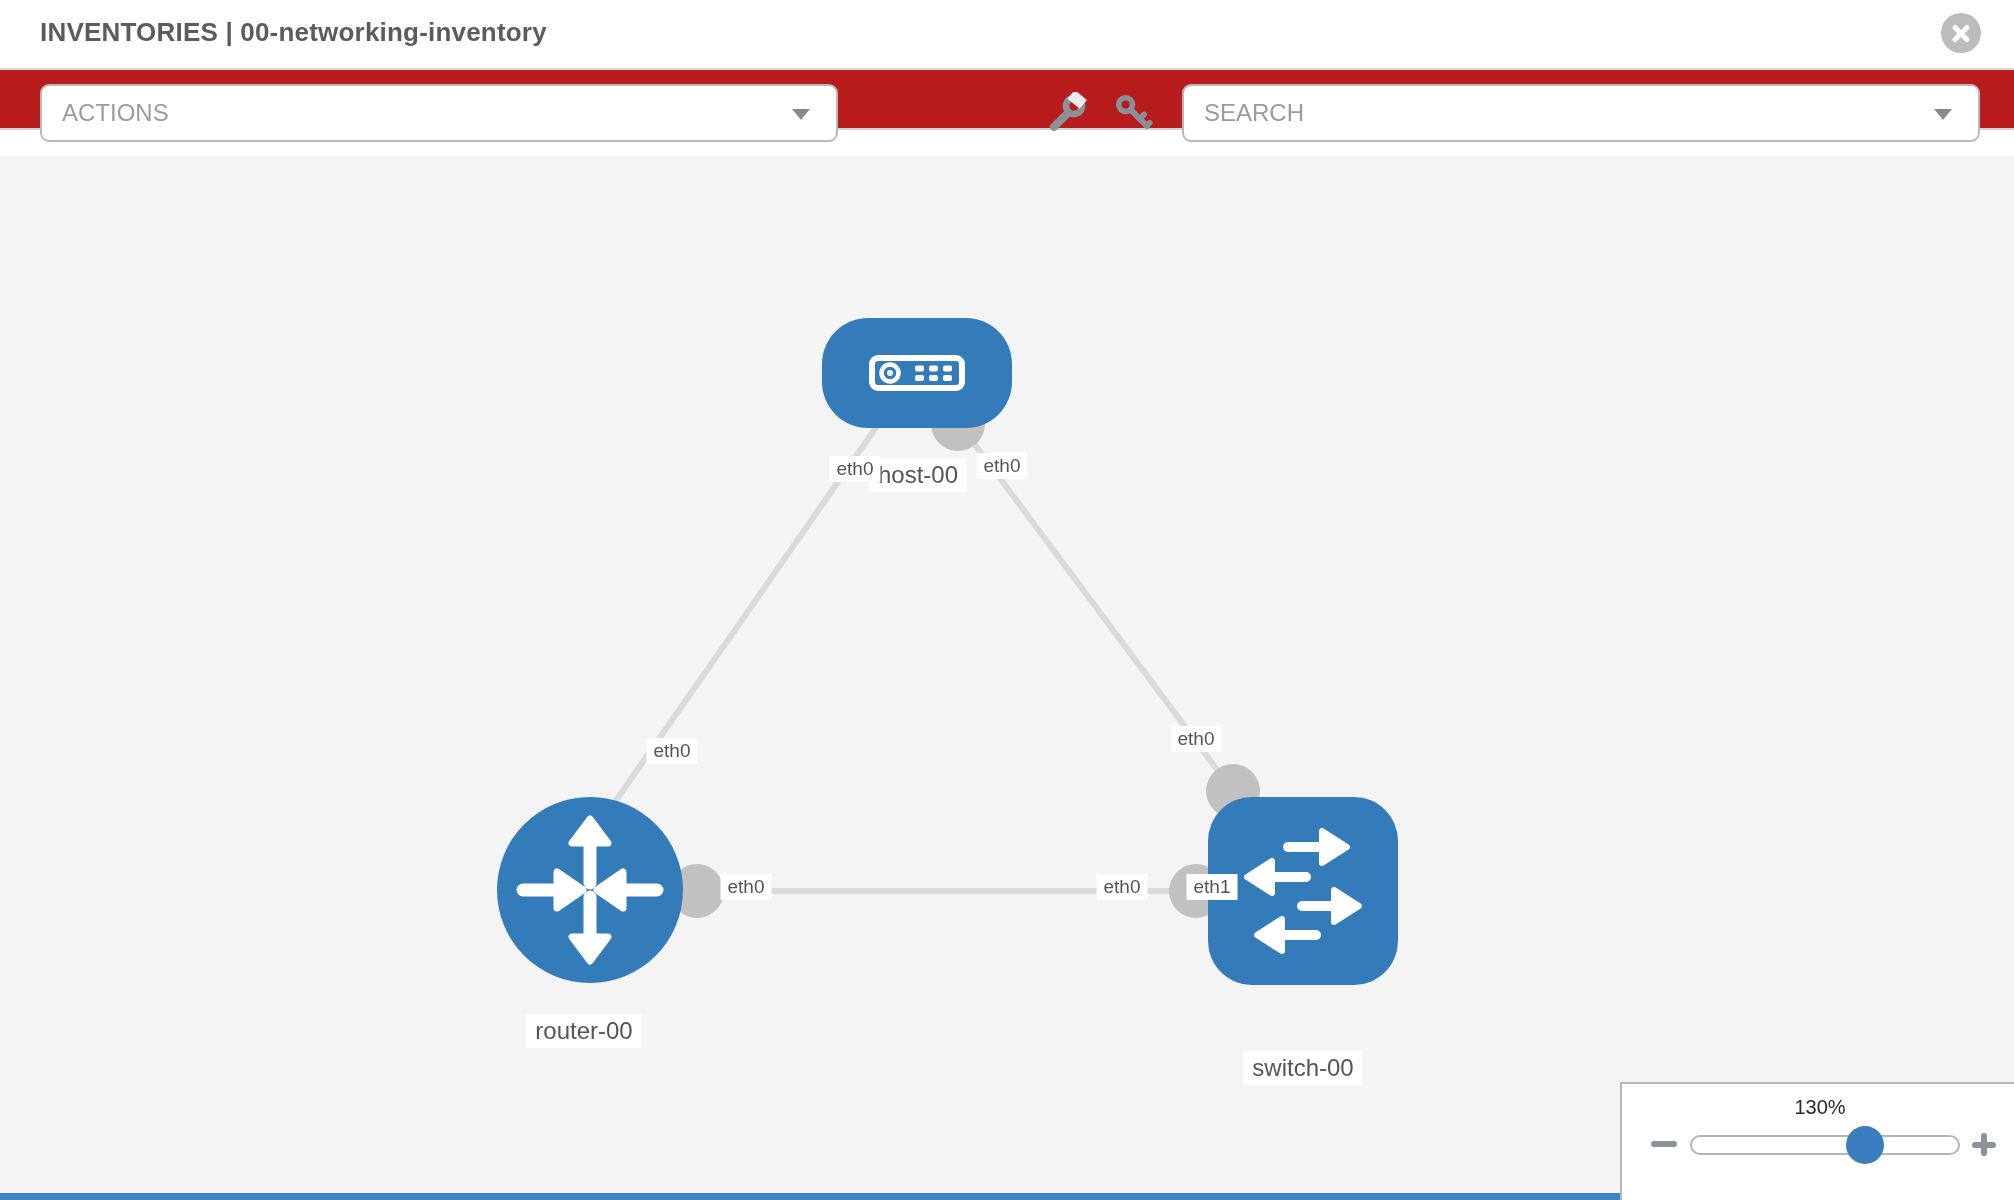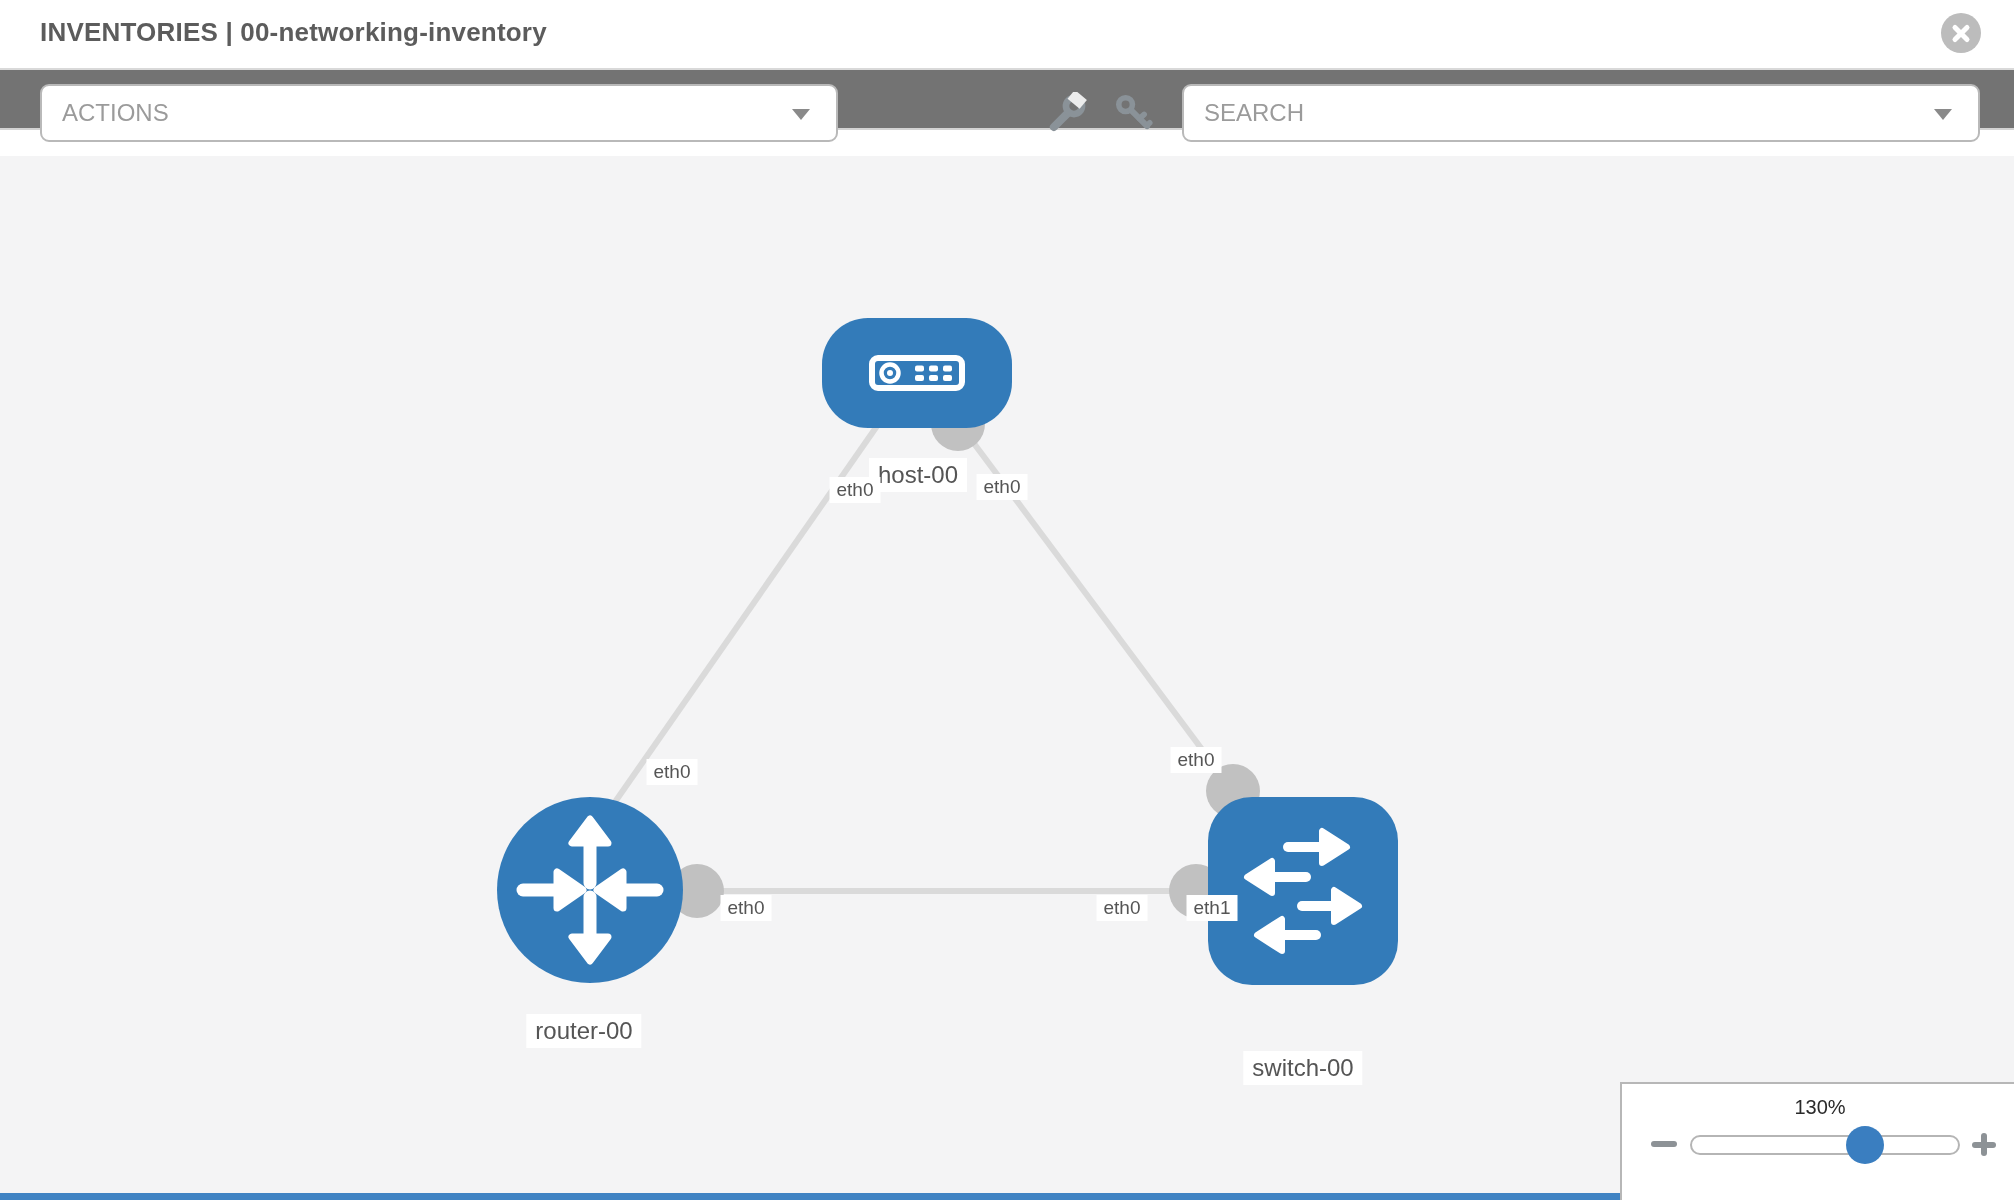--- a/index.html
+++ b/index.html
@@ -12,39 +12,39 @@
   .page-title{position:absolute;left:40px;top:17px;font-size:26px;font-weight:bold;
               color:#5c5c5c;letter-spacing:.2px;}
   .close-btn{position:absolute;left:1941px;top:13px;width:40px;height:40px;border-radius:50%;
              background:#bcbcbc;cursor:pointer;}
   .close-btn .bar{position:absolute;left:9px;top:17.5px;width:22px;height:5px;border-radius:3px;
                   background:#fff;}
   .close-btn .bar.a{transform:rotate(45deg);}
   .close-btn .bar.b{transform:rotate(-45deg);}
 
   
-  .toolbar{position:absolute;left:0;top:70px;width:2014px;height:60px;background:#737373;
+  .toolbar{position:absolute;left:0;top:70px;width:2014px;height:60px;background:#b91c1c;
            border-bottom:2px solid #d3d3d3;box-sizing:border-box;}
   .select-box{position:absolute;top:14px;height:58px;background:#fff;border:2px solid #b9b9b9;
               border-radius:9px;box-sizing:border-box;cursor:pointer;}
   .select-box .sel-label{position:absolute;left:20px;top:0;line-height:54px;font-size:24px;color:#9b9b9b;}
   .caret{position:absolute;right:26px;top:23px;width:0;height:0;
          border-left:9px solid transparent;border-right:9px solid transparent;
          border-top:11px solid #8a8a8a;}
   .tool-icon{position:absolute;top:22px;width:42px;height:42px;cursor:pointer;}
 
   
   .canvas{position:absolute;left:0;top:156px;width:2014px;height:1044px;background:#f4f4f5;}
   .links-layer{position:absolute;left:0;top:0;z-index:1;}
   .node{position:absolute;z-index:2;background:#337bb9;cursor:pointer;}
   .node svg{position:absolute;left:0;top:0;}
   .chip{position:absolute;z-index:3;background:#fff;color:#555;white-space:nowrap;
         transform:translateX(-50%);padding:2px 7px;}
   .node-label{font-size:24px;padding:3px 9px;margin-top:18px;}
-  .if-label{font-size:19px;margin-top:21px;}
+  .if-label{font-size:19px;}
 
   
   .zoom-panel{position:absolute;left:1620px;top:1082px;width:400px;height:124px;background:#fff;
               border:2px solid #b7b7b7;box-sizing:border-box;z-index:5;}
   .zoom-percent{position:absolute;left:0;top:12px;width:100%;text-align:center;
                 font-size:20px;color:#2a2a2a;}
   .zoom-track{position:absolute;left:68px;top:51px;width:270px;height:20px;border-radius:11px;
               border:2px solid #b5b5b5;background:#fff;box-sizing:border-box;cursor:pointer;}
   .zoom-thumb{position:absolute;top:-11px;width:38px;height:38px;border-radius:50%;
               background:#3a7ec0;transform:translateX(-50%);cursor:grab;}

